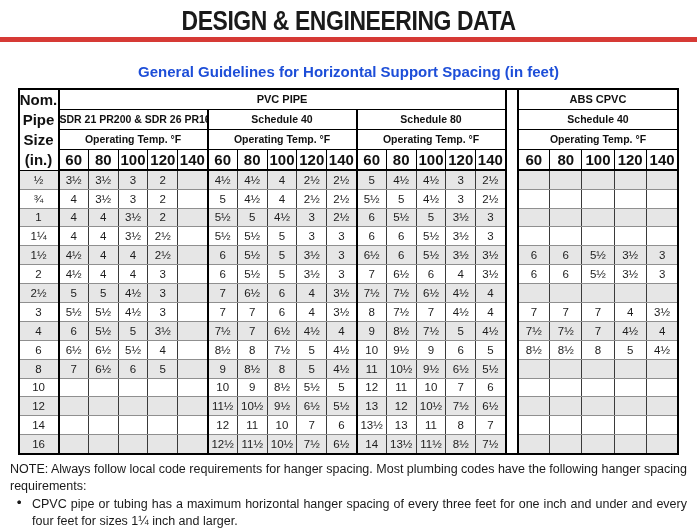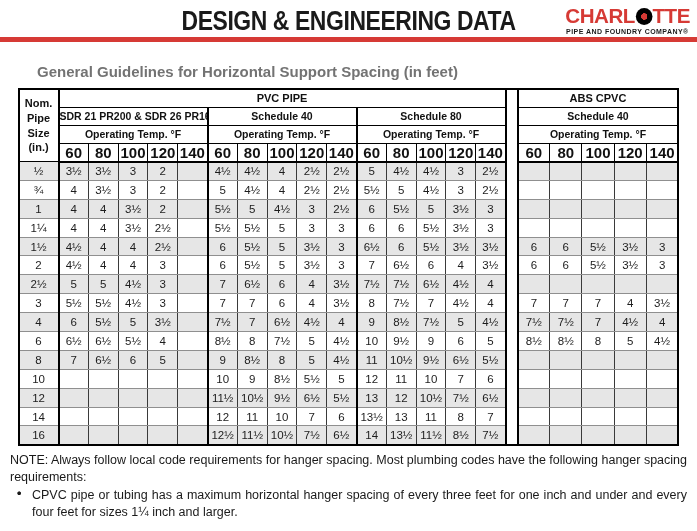--- a/index.html
+++ b/index.html
@@ -16,30 +16,30 @@
   .logo .word { font-size:21px; font-weight:bold; letter-spacing:-0.5px;
        color:var(--red); white-space:nowrap; display:inline-block; transform:scaleX(0.98);}
   .logo .o-disc { display:inline-block; width:17px; height:17px; border-radius:50%;
        background:radial-gradient(circle at center, var(--red) 0 3.2px, #000 3.4px);
        vertical-align:-2px; margin:0 0.5px; }
   .logo .tagline { font-size:7px; font-weight:bold; color:#1a1a1a;
        letter-spacing:0.45px; margin-top:2px; white-space:nowrap; }
   .red-band { position:absolute; left:0; top:37px; width:100%; height:5px;
        background:var(--red); }
 
-  .table-title { margin-top:19px; text-align:left; font-size:15px;
-       font-weight:bold; color:#737373;margin-left:37px; }
+  .table-title { margin-top:19px; text-align:center; font-size:15px;
+       font-weight:bold; color:#1d4ed8; }
 
   table { border-collapse:collapse; table-layout:fixed; width:660px;
           margin:8px auto 0; border:2px solid #000; }
   th, td { padding:0; text-align:center; white-space:nowrap; overflow:hidden; }
   thead th { border:1px solid #000; height:18px; font-size:10.5px; font-weight:bold; }
   thead .sec { font-size:11px; }
   thead tr.temps th { border-bottom:2px solid #000; font-size:15px; }
-  .corner { border-right:2px solid #000 !important; font-size:11px; line-height:1.33;
+  .corner { border-right:2px solid #000 !important; font-size:15px; line-height:1.33;
             font-weight:bold; vertical-align:middle; }
   tbody td { border:1px solid #3a3a3a; border-top:1px solid #8f8f8f;
              border-bottom:1px solid #8f8f8f; font-size:11.5px; height:18.9px;
              color:#1c1c1c; }
   tbody td.sizec { border-right:2px solid #000; }
   tbody tr.shade td { background:var(--shade); }
   .gl { border-left:2px solid #000 !important; }
   th.spacer, td.spacer { border-left:2px solid #000 !important;
        border-right:2px solid #000 !important; border-top:none !important;
        border-bottom:none !important; background:#fff !important; }
@@ -49,24 +49,20 @@
   .note p { margin-bottom:1px; }
   .bullet { position:relative; padding-left:22px; }
   .bullet .b { position:absolute; left:7px; top:-1px; }
 </style>
 </head>
 <body>
 
 <div class="masthead">
   <div class="doc-title">
     <span>DESIGN &amp; ENGINEERING DATA</span>
-  </div>
-  <div class="logo">
-    <span class="word"><span>CHARL</span><span class="o-disc"></span><span>TTE</span></span>
-    <div class="tagline">PIPE AND FOUNDRY COMPANY®</div>
   </div>
   <div class="red-band"></div>
 </div>
 
 <div class="table-title">General Guidelines for Horizontal Support Spacing (in feet)</div>
 
 <table>
   <colgroup>
     <col style="width:40px">
     <col style="width:29.8px">

